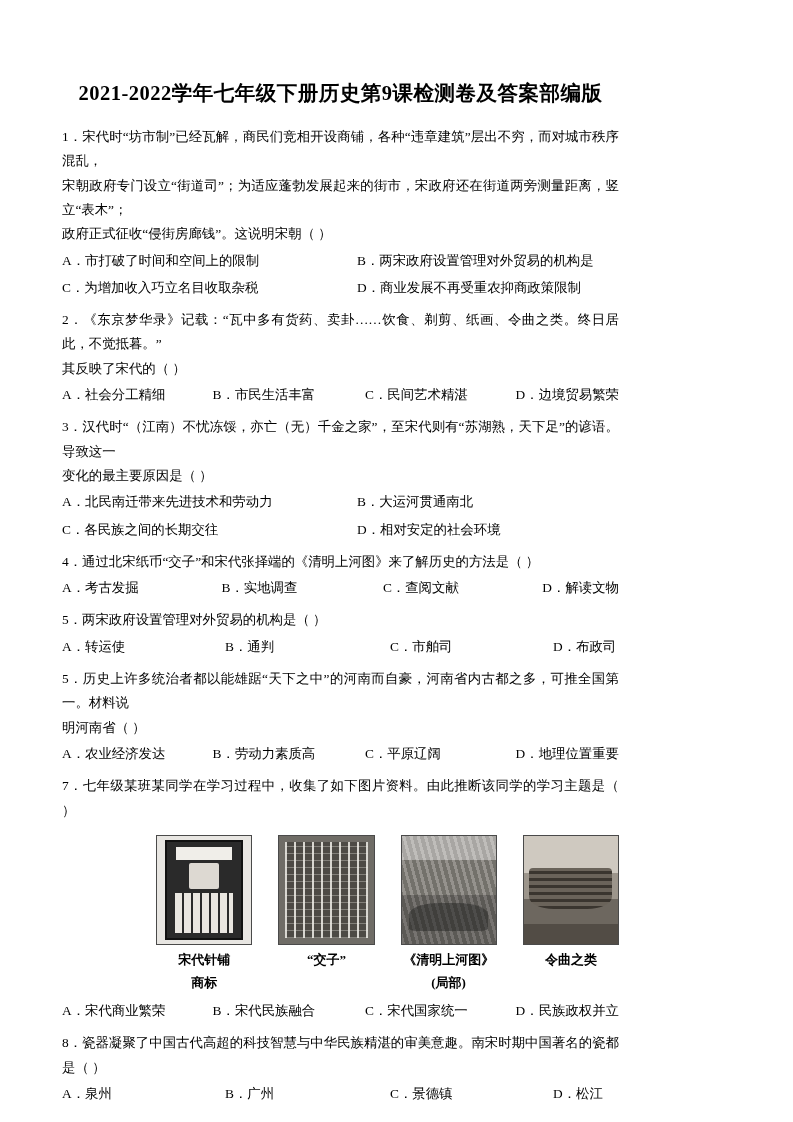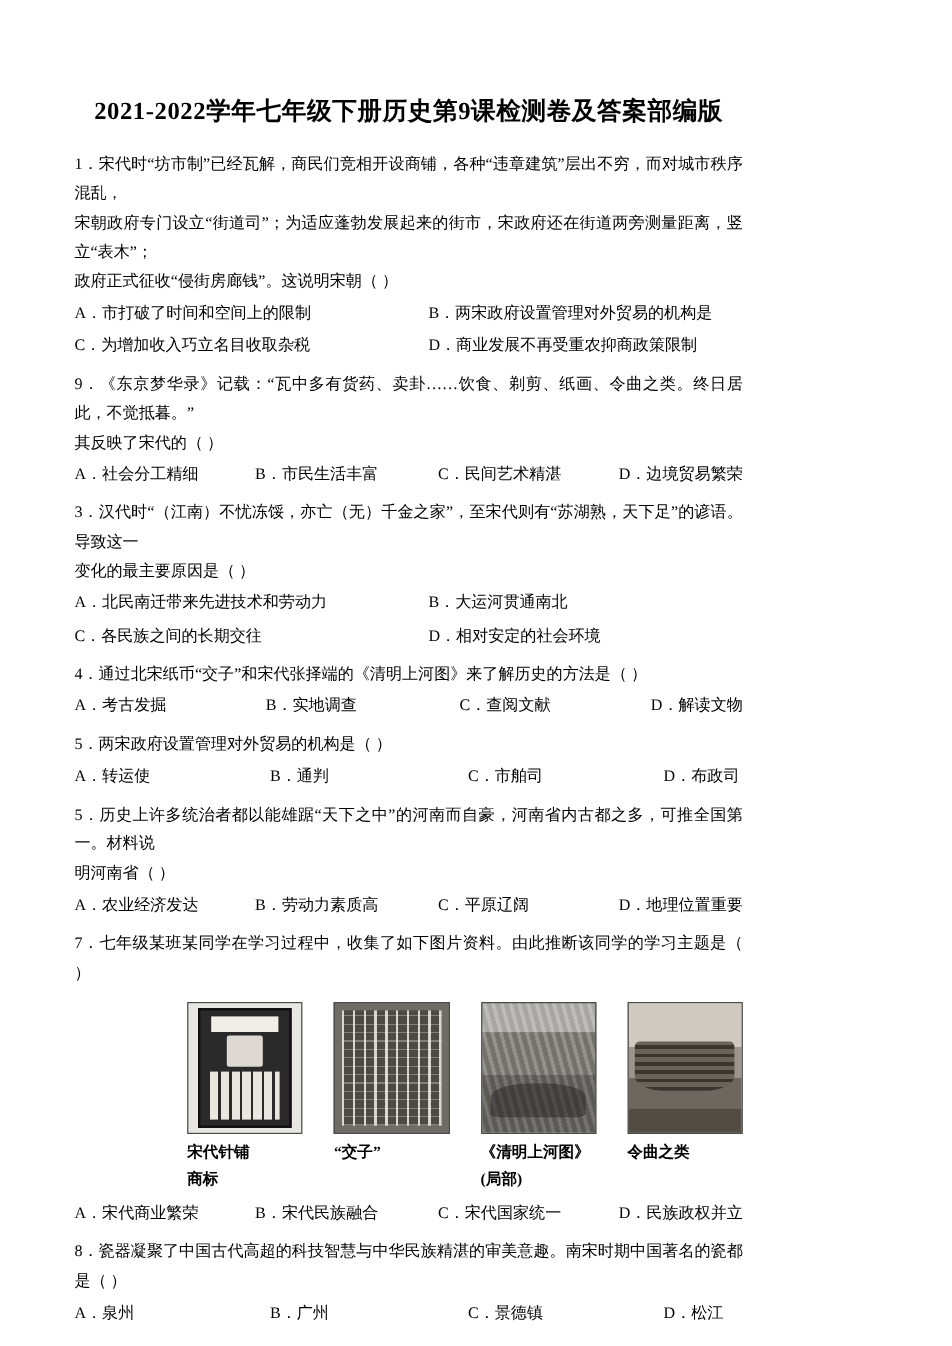--- a/index.html
+++ b/index.html
@@ -60,20 +60,21 @@
   }
   
   .fig-row {
     display: flex;
     justify-content: flex-start;
     gap: 26px;
     margin: 12px 0 6px 94px;
   }
   .fig {
     width: 122px;
+    text-align: center;
   }
   .fig-img {
     height: 108px;
     border: 1px solid #4a4a4a;
     background: #cfcfcf;
     position: relative;
     overflow: hidden;
   }
   .fig-cap {
     font-size: 13px;
@@ -199,21 +200,21 @@
       <span class="opt">B．两宋政府设置管理对外贸易的机构是</span>
     </div>
     <div class="opts two">
       <span class="opt">C．为增加收入巧立名目收取杂税</span>
       <span class="opt">D．商业发展不再受重农抑商政策限制</span>
     </div>
   </div>
 
   <div class="q">
     <div class="q-stem">
-      <span class="cont">9．《东京梦华录》记载：“瓦中多有货药、卖卦……饮食、剃剪、纸画、令曲之类。终日居此，不觉抵暮。”</span>
+      <span class="cont">2．《东京梦华录》记载：“瓦中多有货药、卖卦……饮食、剃剪、纸画、令曲之类。终日居此，不觉抵暮。”</span>
       <span class="cont">其反映了宋代的（        ）</span>
     </div>
     <div class="opts four">
       <span class="opt">A．社会分工精细</span>
       <span class="opt">B．市民生活丰富</span>
       <span class="opt">C．民间艺术精湛</span>
       <span class="opt">D．边境贸易繁荣</span>
     </div>
   </div>
 

